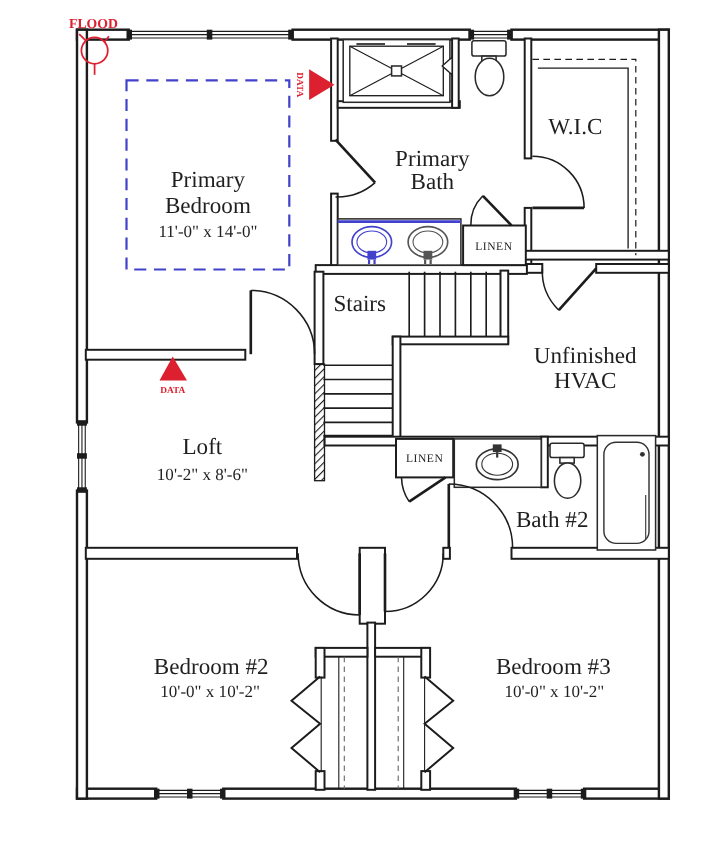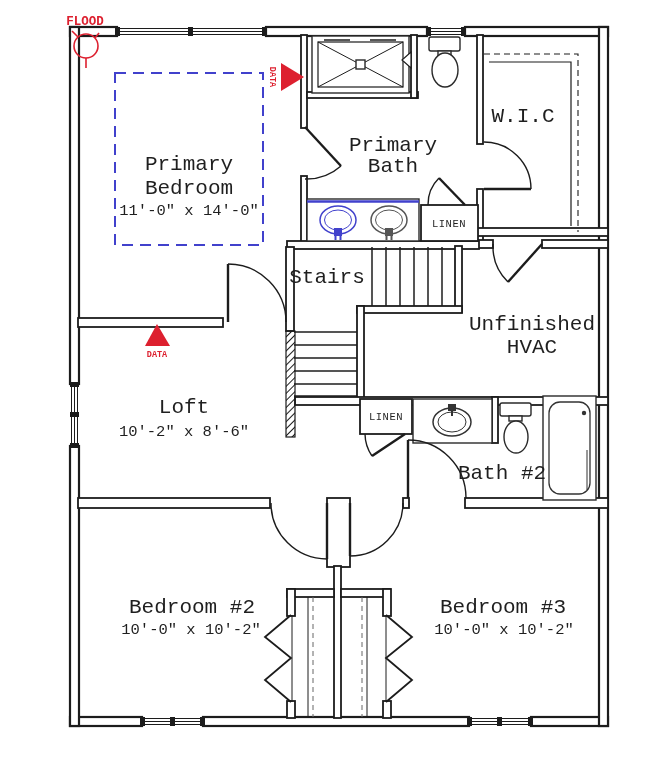--- a/index.html
+++ b/index.html
@@ -1,17 +1,17 @@
 <!DOCTYPE html>
 <html><head>
 <meta charset="utf-8">
 <style>
   html,body{margin:0;padding:0;background:#ffffff;}
   #plan-page{position:relative;width:660px;height:768px;background:#ffffff;overflow:hidden;
-             font-family:Liberation Mono, monospace;}
+             font-family:Liberation Serif, serif;}
   svg{position:absolute;left:0;top:0;}
   .wall{fill:#ffffff;stroke:#1c1c1c;stroke-width:2.2;}
   .iwall{fill:#ffffff;stroke:#1c1c1c;stroke-width:1.8;}
   .thin{fill:none;stroke:#1c1c1c;stroke-width:1.2;}
   .fix{fill:#ffffff;stroke:#2a2a2a;stroke-width:1.4;}
   .door{fill:none;stroke:#1c1c1c;stroke-width:1.4;}
   .leaf{fill:none;stroke:#1c1c1c;stroke-width:2.4;}
   .tread{stroke:#1c1c1c;stroke-width:1.5;}
   .tick{fill:#1c1c1c;}
   .winline{stroke:#1c1c1c;stroke-width:1;}

